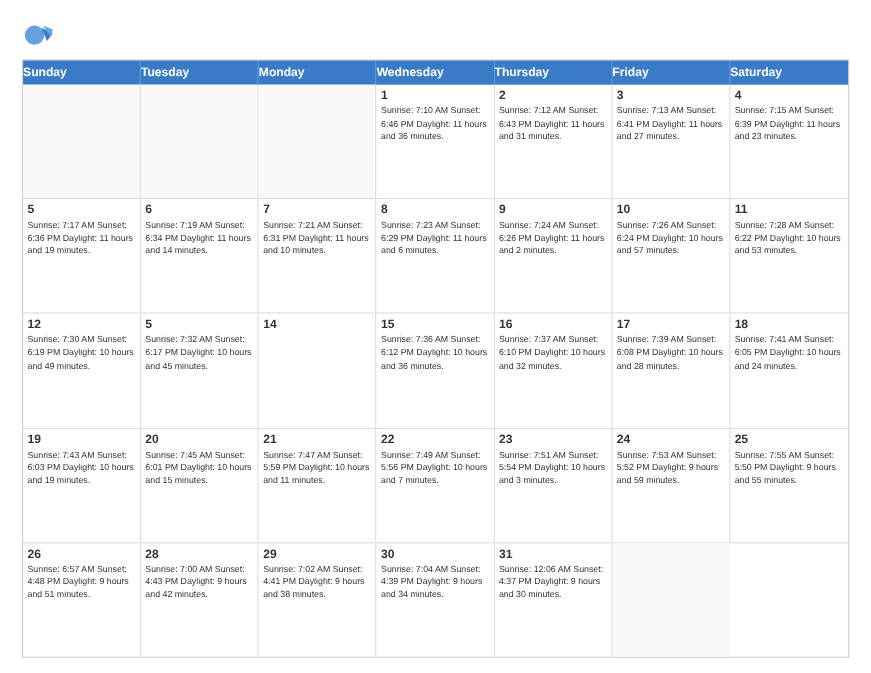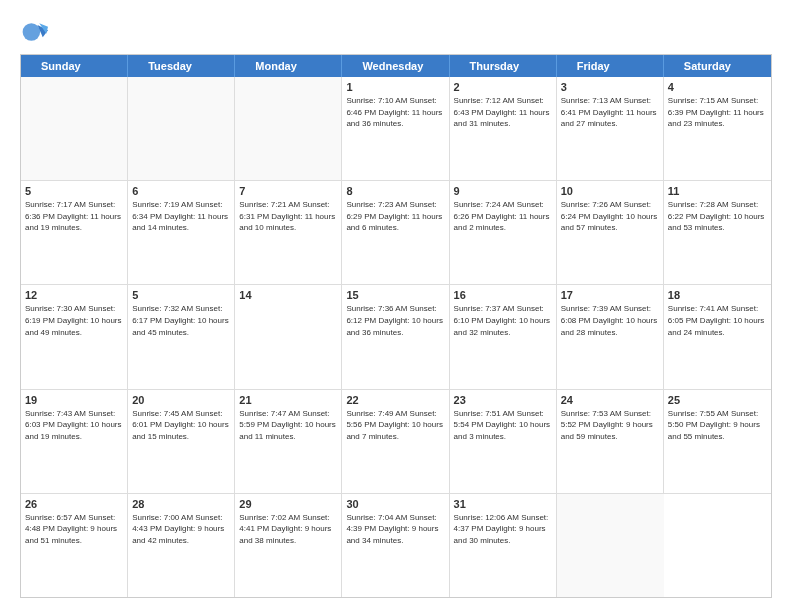--- a/index.html
+++ b/index.html
@@ -68,21 +68,21 @@
     }
     .cal-header {
       display: grid;
       grid-template-columns: repeat(7, 1fr);
       background: #3a7bc8;
     }
     .cal-header-cell {
       color: #fff;
       font-size: 11px;
       font-weight: bold;
-      padding: 5px 20px;
+      padding: 5px 0;
       text-align: left;
       border-right: 1px solid #5a9be0;
     }
     .cal-header-cell:last-child { border-right: none; }
     .cal-body {
       flex: 1;
       display: flex;
       flex-direction: column;
     }
     .cal-row {

